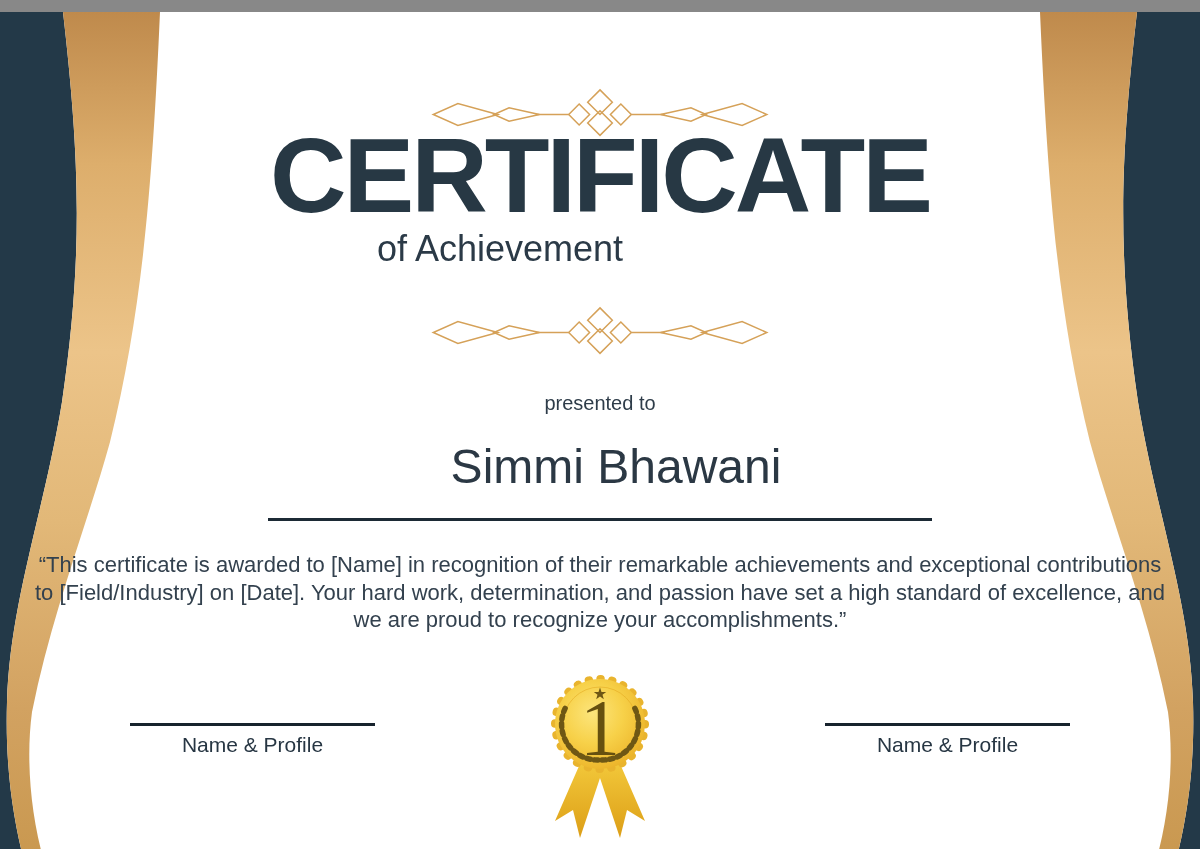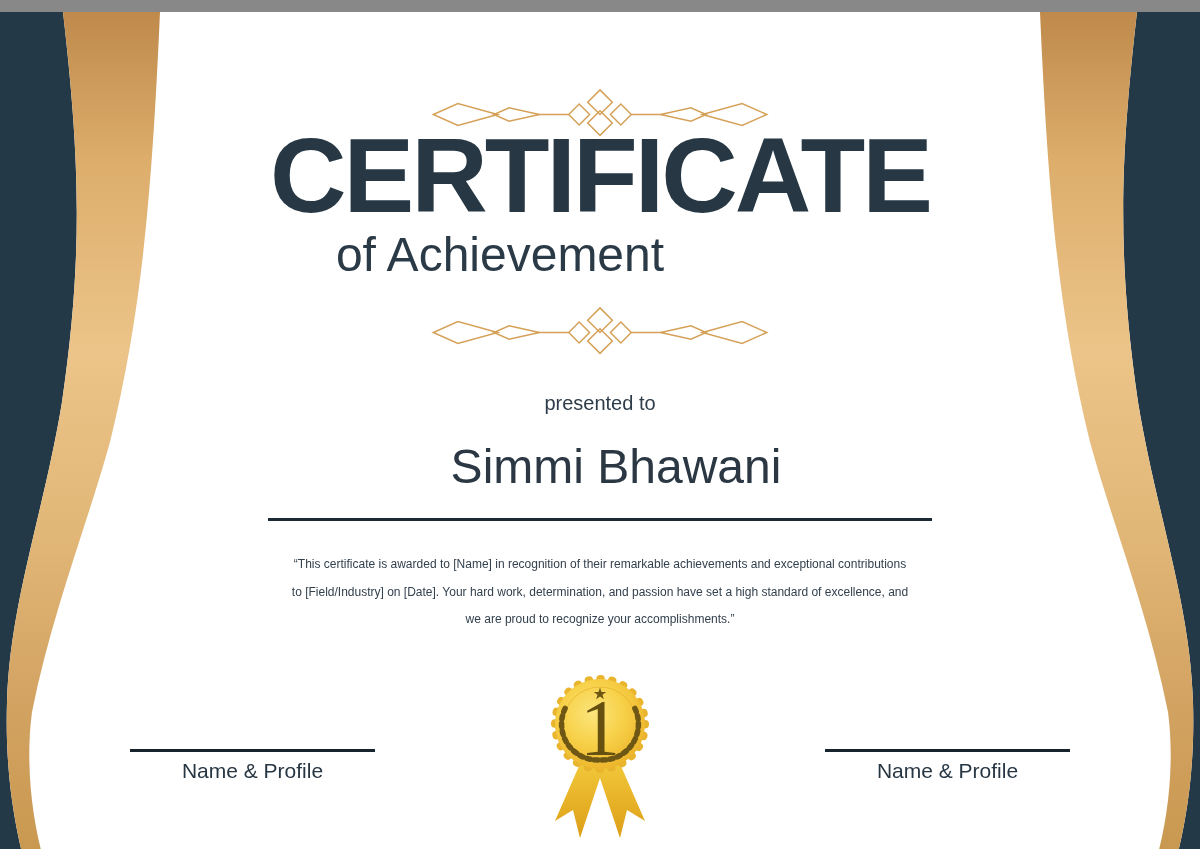--- a/index.html
+++ b/index.html
@@ -11,41 +11,41 @@
   .bg-svg{position:absolute;left:0;top:0;width:1200px;height:849px;}
   .ornament{position:absolute;width:360px;height:61px;left:420px;}
   .orn-top{top:72px;}
   .orn-bottom{top:290px;}
   .title{
     left:0;width:1200px;top:110px;text-align:center;
     font-size:106px;font-weight:700;letter-spacing:-3px;line-height:1.0;color:#273844;
   }
   .subtitle{
     left:0;width:1000px;top:217px;text-align:center;
-    font-size:48px;font-weight:400;color:#2b3a47;line-height:1.1;
+    font-size:36px;font-weight:400;color:#2b3a47;line-height:1.1;
   }
   .presented{
     left:0;width:1200px;top:380px;text-align:center;
     font-size:20px;color:#2e3c49;line-height:1.1;
   }
   .recipient{
     left:16px;width:1200px;top:429px;text-align:center;
     font-size:48px;color:#2b3844;line-height:1.1;
   }
   .name-underline{
     left:268px;top:506px;width:664px;height:3px;background:#1c2a35;
   }
   .description{
     left:0;width:1200px;top:539px;text-align:center;color:#33414e;
   }
   .description .line{
-    font-size:12px;line-height:27.5px;white-space:nowrap;
+    font-size:22px;line-height:27.5px;white-space:nowrap;
   }
   .medal{position:absolute;left:540px;top:660px;width:120px;height:172px;}
-  .sig{position:absolute;top:737px;}
+  .sig{position:absolute;top:711px;}
   .sig-left{left:130px;width:245px;}
   .sig-right{left:825px;width:245px;}
   .sig-line{width:100%;height:2.5px;background:#17232d;}
   .sig-label{margin-top:6px;text-align:center;font-size:21px;color:#273643;line-height:1.2;}
 </style>
 </head>
 <body>
 
 <div class="canvas">
 

